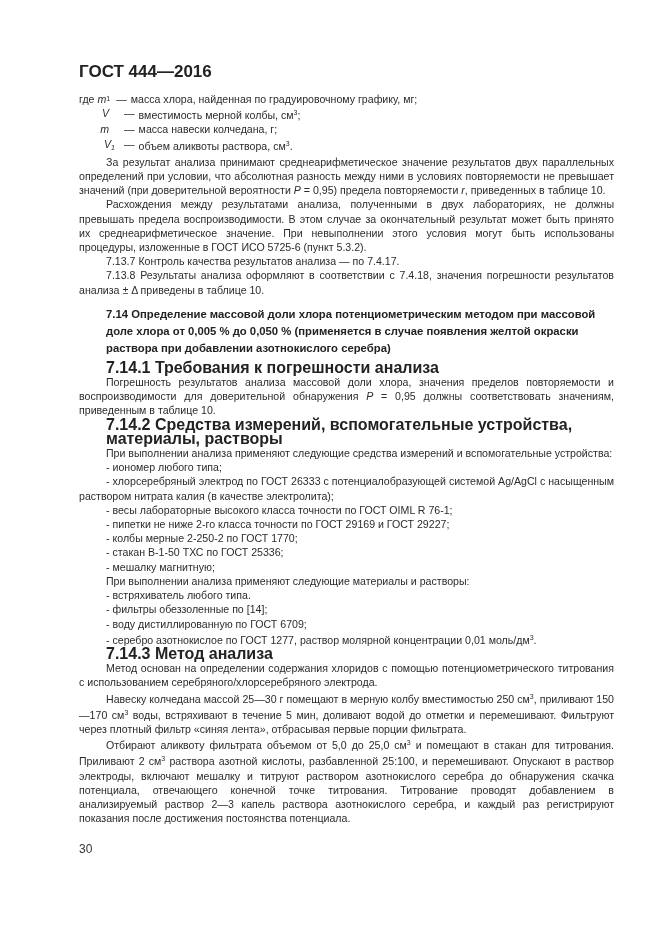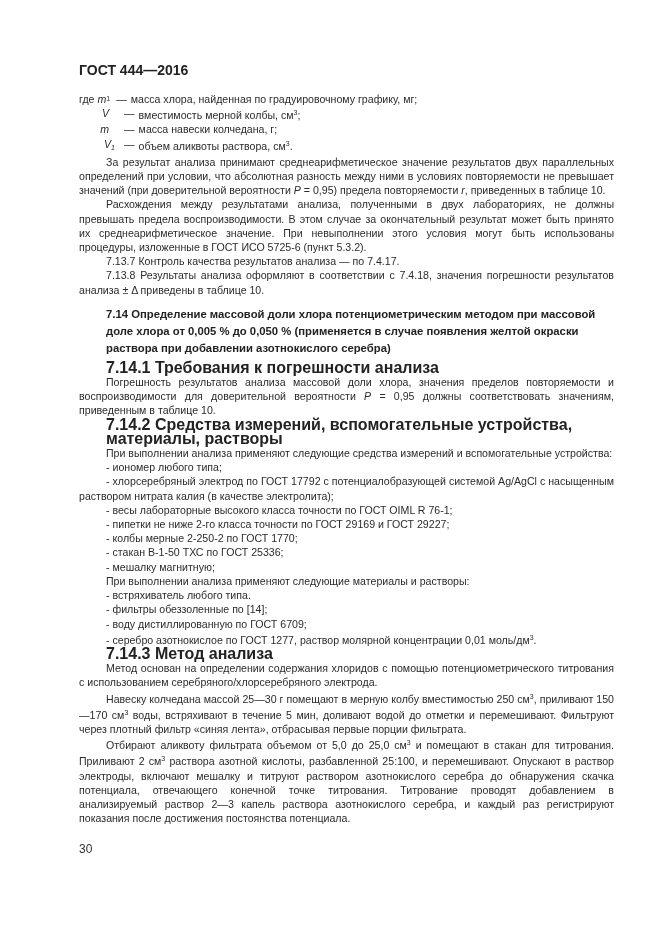--- a/index.html
+++ b/index.html
@@ -1,18 +1,18 @@
 <!DOCTYPE html>
 <html><head>
 <meta charset="utf-8">
 <style>
   html, body { margin:0; padding:0; background:#ffffff; }
   body { width:661px; height:935px; position:relative; overflow:hidden;
          font-family:"Liberation Sans", sans-serif; color:#2b2b2b; font-size:10.6px; }
-  .hdr { position:absolute; left:79px; top:62px; font-weight:bold; font-size:14px; color:#222; }
+  .hdr { position:absolute; left:79px; top:62px; font-weight:bold; font-size:17px; color:#222; }
   .content { position:absolute; left:79px; top:92px; width:535px; line-height:14.2px; }
   p { margin:0; text-align:justify; }
   .ind { text-indent:27px; }
   .li { padding-left:27px; text-align:left; }
   .li2 { text-indent:27px; text-align:justify; }
   .h { font-weight:bold; padding-left:27px; font-size:16px; color:#222; }
   .h14 { font-weight:bold; padding-left:27px; font-size:11.3px; line-height:17px; margin-top:9px; margin-bottom:4px; color:#222; }
   .legend { position:relative; }
   .lg-row { display:flex; }
   .lg-sym { width:36px; text-align:right; padding-right:3px; font-style:italic; }
@@ -53,26 +53,26 @@
   </div>
 
   <p class="ind"><span>За результат анализа принимают среднеарифметическое значение результатов двух параллельных определений при условии, что абсолютная  разность между ними в условиях повторяемости не превышает значений (при доверительной вероятности </span><i>P</i><span> = 0,95) предела повторяемости </span><i>r</i><span>, приведенных в таблице 10.</span></p>
   <p class="ind">Расхождения между результатами анализа, полученными в двух лабораториях, не должны превышать предела воспроизводимости. В этом случае за окончательный результат может быть принято их среднеарифметическое значение. При невыполнении этого условия могут быть использованы процедуры, изложенные в ГОСТ ИСО 5725-6  (пункт 5.3.2).</p>
   <p class="ind">7.13.7 Контроль качества результатов анализа — по 7.4.17.</p>
   <p class="ind">7.13.8 Результаты анализа оформляют в соответствии с 7.4.18, значения погрешности результатов анализа ± Δ приведены в таблице 10.</p>
 
   <div class="h14">7.14 Определение массовой доли хлора потенциометрическим методом при массовой доле хлора от 0,005 % до 0,050 % (применяется в случае появления желтой окраски раствора при добавлении азотнокислого серебра)</div>
 
   <div class="h">7.14.1 Требования к погрешности анализа</div>
-  <p class="ind"><span>Погрешность результатов анализа массовой доли хлора, значения пределов повторяемости и воспроизводимости для доверительной вероятности </span><i>P</i><span> = 0,95 должны соответствовать значениям, приведенным в таблице 10.</span></p>
+  <p class="ind"><span>Погрешность результатов анализа массовой доли хлора, значения пределов повторяемости и воспроизводимости для доверительной обнаружения </span><i>P</i><span> = 0,95 должны соответствовать значениям, приведенным в таблице 10.</span></p>
 
   <div class="h">7.14.2 Средства измерений, вспомогательные устройства, материалы, растворы</div>
   <p class="ind">При выполнении анализа применяют следующие средства измерений и вспомогательные устройства:</p>
   <p class="li">- иономер любого типа;</p>
-  <p class="li2">- хлорсеребряный электрод по ГОСТ 17792 с потенциалобразующей системой Ag/AgCl с насыщенным раствором нитрата калия (в качестве электролита);</p>
+  <p class="li2">- хлорсеребряный электрод по ГОСТ 26333 с потенциалобразующей системой Ag/AgCl с насыщенным раствором нитрата калия (в качестве электролита);</p>
   <p class="li">- весы лабораторные высокого класса точности по ГОСТ OIML R 76-1;</p>
   <p class="li">- пипетки не ниже 2-го класса точности по ГОСТ 29169 и ГОСТ 29227;</p>
   <p class="li">- колбы мерные 2-250-2 по ГОСТ 1770;</p>
   <p class="li">- стакан В-1-50 ТХС по ГОСТ 25336;</p>
   <p class="li">- мешалку магнитную;</p>
   <p class="li">При выполнении анализа применяют следующие материалы и растворы:</p>
   <p class="li">- встряхиватель любого типа.</p>
   <p class="li">- фильтры обеззоленные по [14];</p>
   <p class="li">- воду дистиллированную по ГОСТ 6709;</p>
   <p class="li"><span>- серебро азотнокислое по ГОСТ 1277, раствор молярной концентрации 0,01 моль/дм</span><span class="sup">3</span><span>.</span></p>

